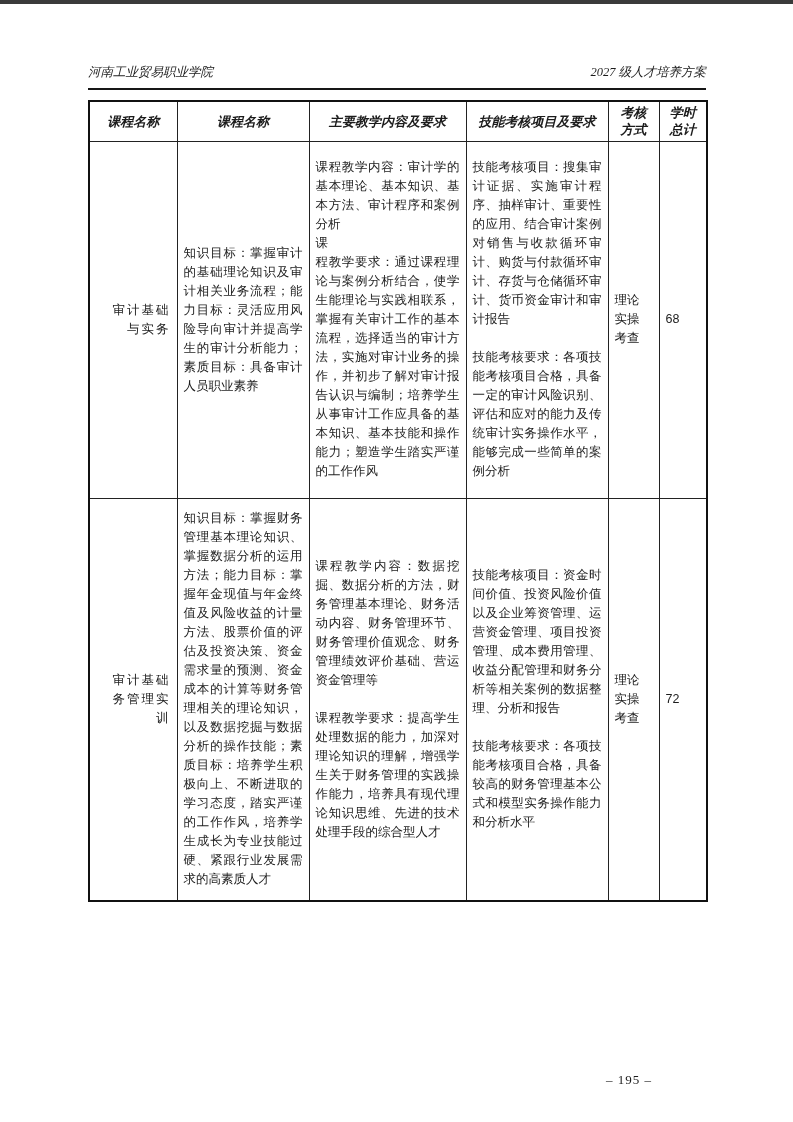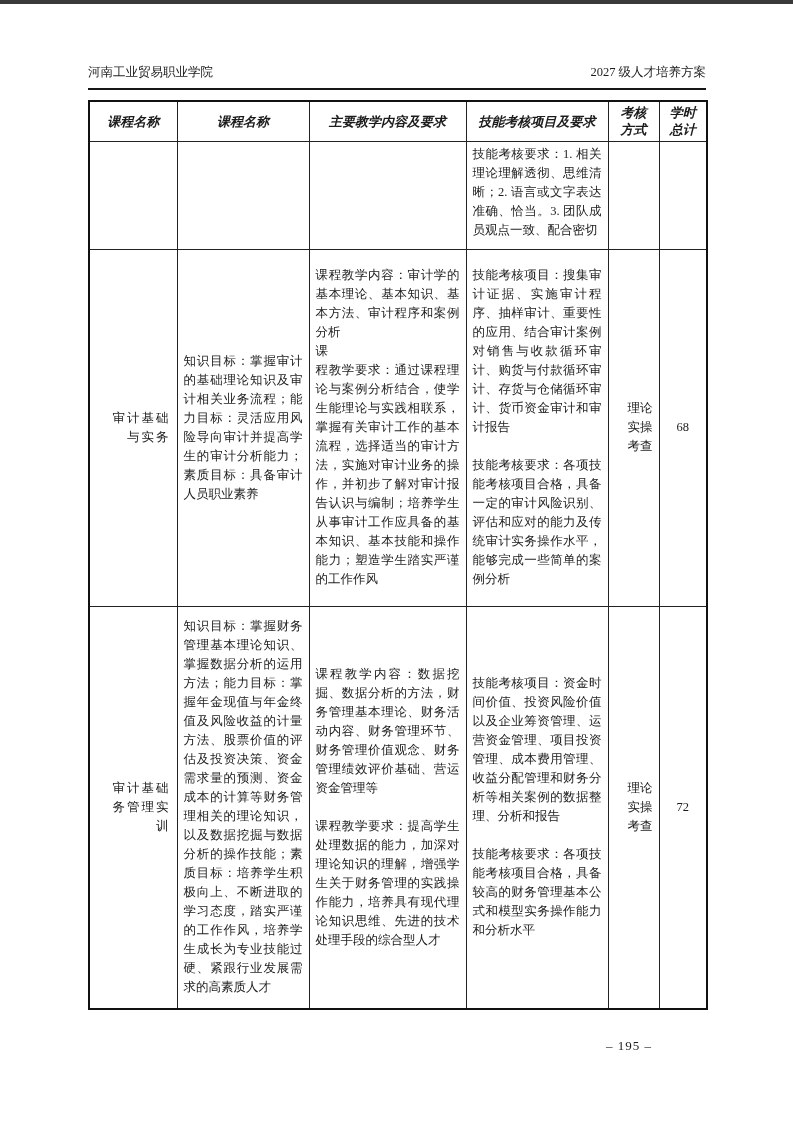--- a/index.html
+++ b/index.html
@@ -12,21 +12,21 @@
     overflow:hidden;
   }
   .top-strip {
     position:absolute; top:0; left:0;
     width:793px; height:4px;
     background:#3a3a3a;
   }
   .page-header {
     position:absolute; left:88px; top:64px; width:618px;
     display:flex; justify-content:space-between;
-    font-size:12.5px; line-height:16px;
+    font-size:12.5px; line-height:16px;font-style:italic;
   }
   .header-rule {
     position:absolute; left:88px; top:88px;
     width:618px; height:2px; background:#161616;
   }
   table.course-table {
     position:absolute; left:88px; top:100px;
     width:618px;
     border-collapse:collapse; table-layout:fixed;
     border:2px solid #111;
@@ -47,24 +47,24 @@
     line-height:17px;
     padding:2px 1px;
   }
   tr.r-head { height:40px;font-style:italic; }
   tr.r0 { height:108px; }
   tr.r1 { height:357px; }
   tr.r2 { height:403px; }
   tr.r0 td { vertical-align:top; }
   .cell-name  { text-align:right; padding-left:8px; letter-spacing:2px; }
   .cell-text  { text-align:justify; }
-  .cell-method{ text-align:right; line-height:18px; }
-  .cell-hours { text-align:center; font-family:Liberation Serif, serif; }
+  .cell-method{ text-align:left; line-height:18px; }
+  .cell-hours { font-family:Liberation Sans, sans-serif; }
   .page-number {
-    position:absolute; top:1038px; left:606px;
+    position:absolute; top:1072px; left:606px;
     font-size:13px; letter-spacing:1px;
   }
 </style>
 </head>
 <body>
 
 <div class="top-strip"></div>
 
 <div class="page-header">
   <span>河南工业贸易职业学院</span>
@@ -88,28 +88,20 @@
       <th>课程名称</th>
       <th>主要教学内容及要求</th>
       <th>技能考核项目及要求</th>
       <th>考核
 方式</th>
       <th>学时
 总计</th>
     </tr>
   </thead>
   <tbody>
-    <tr class="r0">
-      <td class="cell-name"></td>
-      <td class="cell-text"></td>
-      <td class="cell-text"></td>
-      <td class="cell-text">技能考核要求：1. 相关理论理解透彻、思维清晰；2. 语言或文字表达准确、恰当。3. 团队成员观点一致、配合密切</td>
-      <td class="cell-method"></td>
-      <td class="cell-hours"></td>
-    </tr>
     <tr class="r1">
       <td class="cell-name">审计基础
 与实务</td>
       <td class="cell-text">知识目标：掌握审计的基础理论知识及审计相关业务流程；能力目标：灵活应用风险导向审计并提高学生的审计分析能力；素质目标：具备审计人员职业素养</td>
       <td class="cell-text">课程教学内容：审计学的基本理论、基本知识、基本方法、审计程序和案例分析
 课
 程教学要求：通过课程理论与案例分析结合，使学生能理论与实践相联系，掌握有关审计工作的基本流程，选择适当的审计方法，实施对审计业务的操作，并初步了解对审计报告认识与编制；培养学生从事审计工作应具备的基本知识、基本技能和操作能力；塑造学生踏实严谨的工作作风</td>
       <td class="cell-text">技能考核项目：搜集审计证据、实施审计程序、抽样审计、重要性的应用、结合审计案例对销售与收款循环审计、购货与付款循环审计、存货与仓储循环审计、货币资金审计和审计报告
 
 技能考核要求：各项技能考核项目合格，具备一定的审计风险识别、评估和应对的能力及传统审计实务操作水平，能够完成一些简单的案例分析</td>

